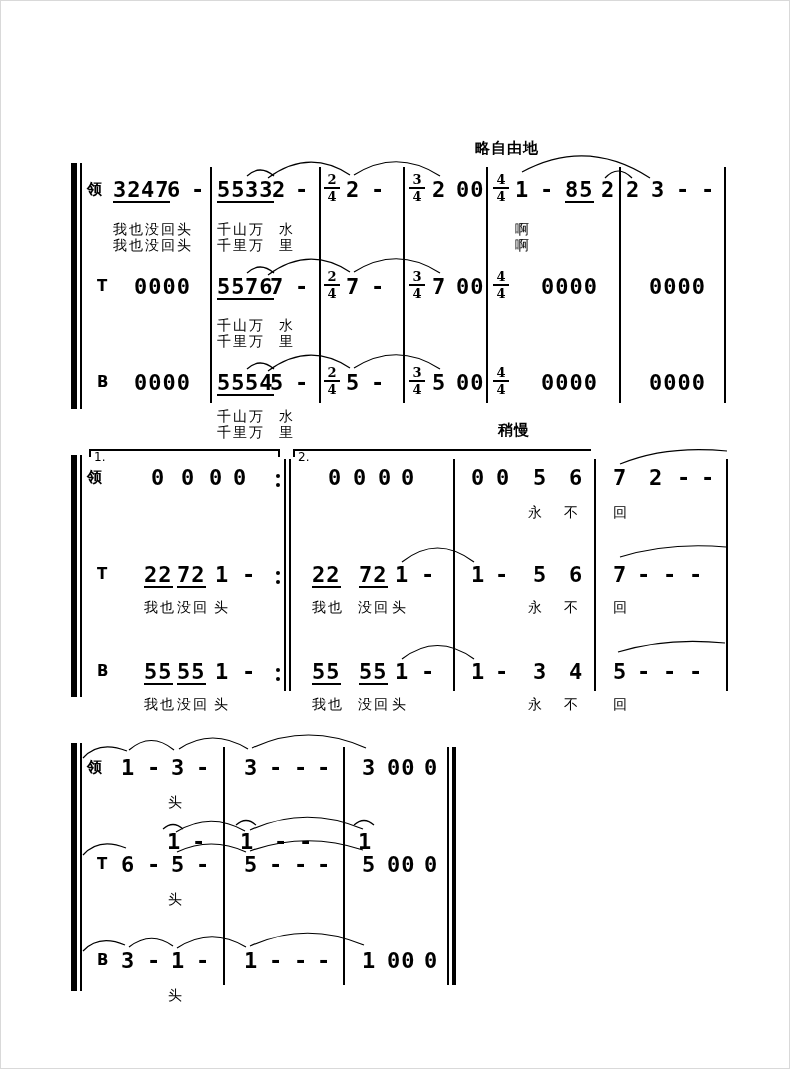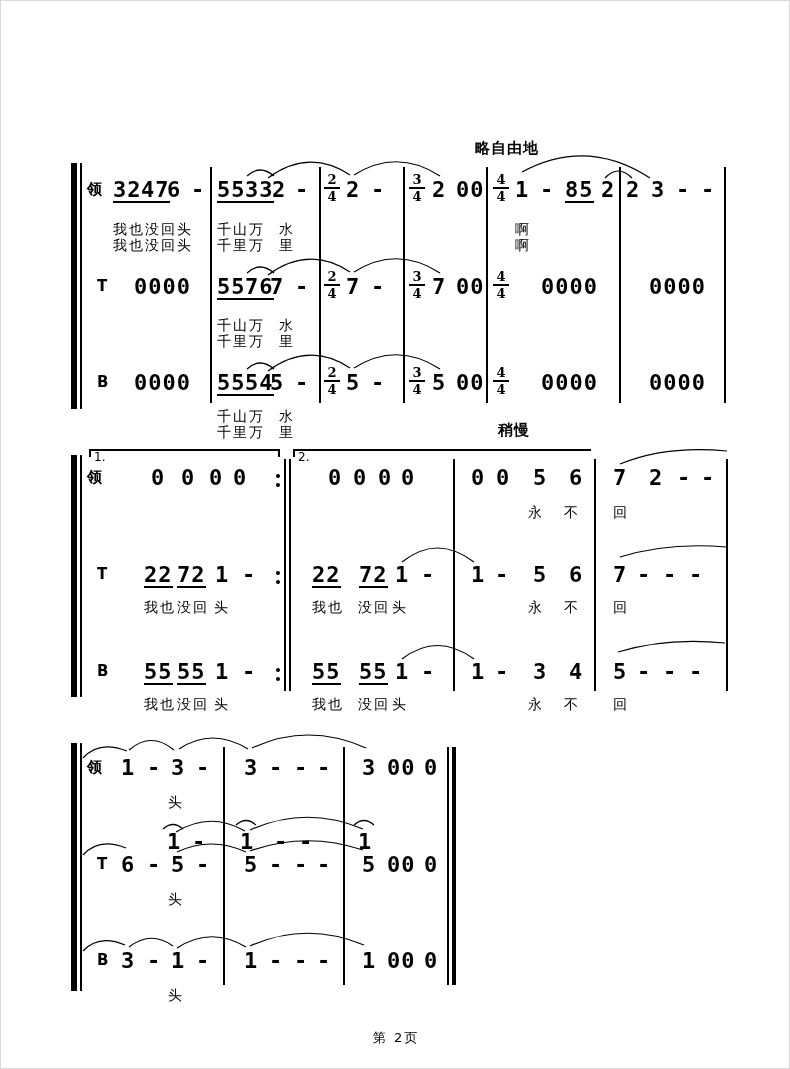--- a/index.html
+++ b/index.html
@@ -318,14 +318,13 @@
       <div class="tok" style="left: 195px; top: 949px;">-</div>
       <div class="tok" style="left: 243px; top: 949px;">1</div>
       <div class="tok" style="left: 268px; top: 949px;">-</div>
       <div class="tok" style="left: 293px; top: 949px;">-</div>
       <div class="tok" style="left: 316px; top: 949px;">-</div>
       <div class="tok" style="left: 361px; top: 949px;">1</div>
       <div class="tok" style="left: 386px; top: 949px;">00</div>
       <div class="tok" style="left: 423px; top: 949px;">0</div>
       <div class="lyr" style="left: 167px; top: 986px;">头</div>
     </div>
-  <div class="footer" style="top:1028px">第 2页</div>
 </div>
 
 </body></html>

